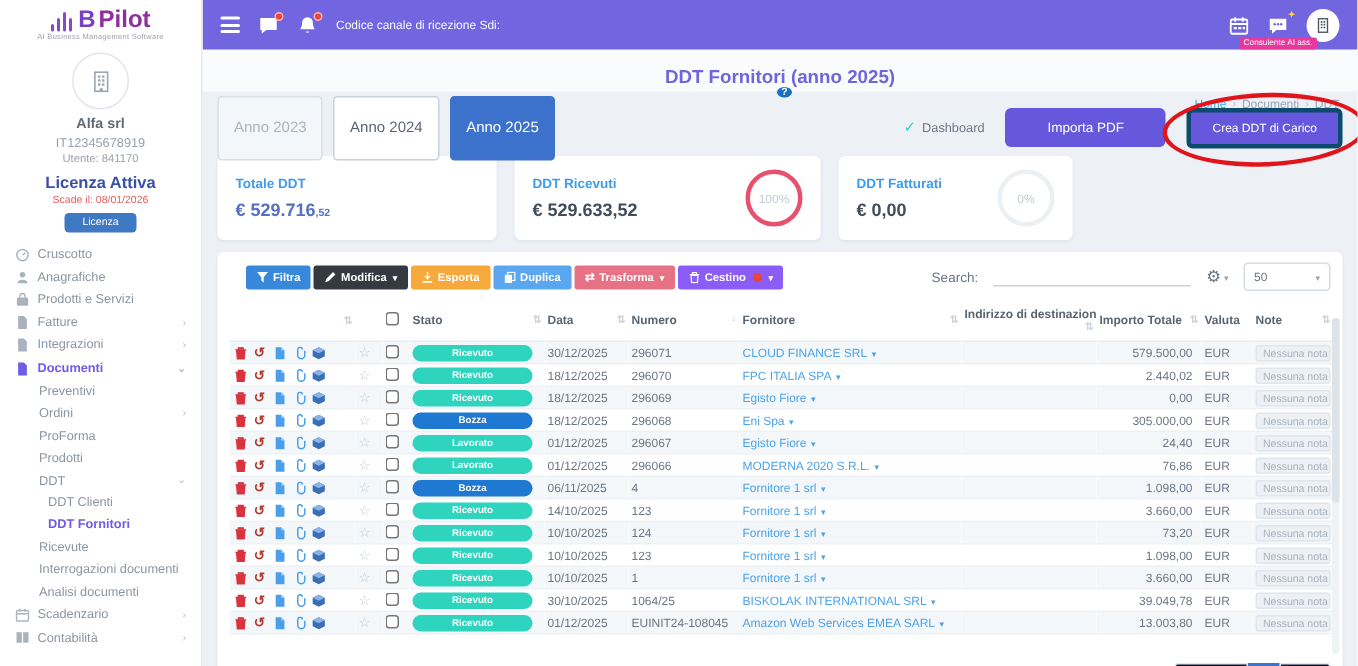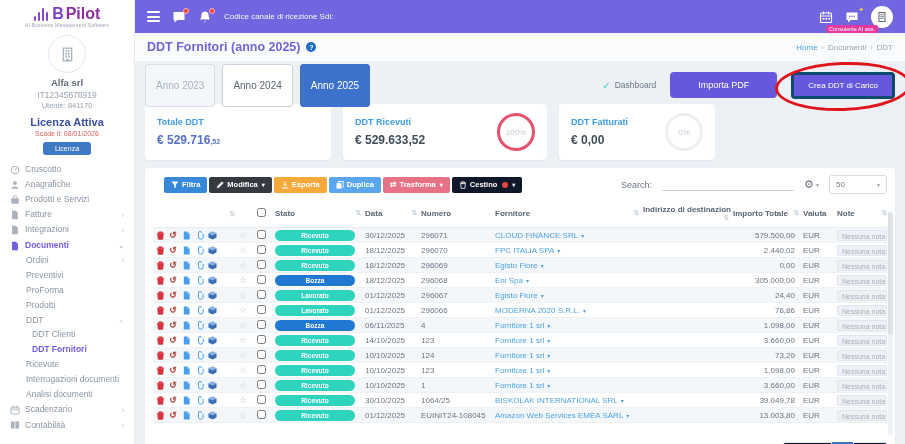--- a/index.html
+++ b/index.html
@@ -51,21 +51,21 @@
   .ai-spark { position:absolute; top:-4px; right:-5px; color:#ffd43b; font-size:7px; }
   .ai-badge { position:absolute; top:15px; left:50%; transform:translateX(-50%);
     background:#e5399e; color:#fff; font-size:5.5px; padding:1px 3px; border-radius:2px;
     white-space:nowrap; }
   .acct { width:22px; height:22px; background:#fff; border-radius:50%; display:flex;
     align-items:center; justify-content:center; color:#4a5360; cursor:pointer; }
   .acct svg { width:12px; height:12px; }
 
   
   .title-row { position:absolute; left:135px; top:33px; right:0; height:29px; background:#fafbfd;
-    display:flex; align-items:center; padding:11px 12px; border-bottom:1px solid #eef1f5; }
+    display:flex; align-items:center; padding:11px 12px; border-bottom:1px solid #eef1f5;flex-direction:column; }
   .pg-title { font-size:12.5px; font-weight:bold; color:#7166d9; }
   .help-circ { width:10px; height:10px; background:#1a6fc4; color:#fff; border-radius:50%;
     font-size:7px; font-weight:bold; display:flex; align-items:center; justify-content:center;
     margin-left:6px; cursor:pointer; }
   .crumbs { margin-left:auto; font-size:8px; display:flex; gap:4px; align-items:center; }
   .crumb { color:#9aa5b1; cursor:pointer; }
   .crumb.first { color:#4da3e8; }
   .csep { color:#b0bac4; font-size:7px; }
 
   
@@ -230,25 +230,25 @@
         <div class="mi active">
           <span class="mic">
             <svg viewBox="0 0 12 12">
               <path d="M2.5 0.8h4.6l2.4 2.4v8H2.5z" fill="currentColor"></path>
             </svg>
           </span>
           <span class="mlabel">Documenti</span>
           <span class="chev">⌄</span>
         </div>
         <div class="mi lvl1">
+          <span class="mlabel">Preventivi</span>
+        </div>
+        <div class="mi lvl1">
           <span class="mlabel">Ordini</span>
           <span class="chev">›</span>
-        </div>
-        <div class="mi lvl1">
-          <span class="mlabel">Preventivi</span>
         </div>
         <div class="mi lvl1">
           <span class="mlabel">ProForma</span>
         </div>
         <div class="mi lvl1">
           <span class="mlabel">Prodotti</span>
         </div>
         <div class="mi lvl1">
           <span class="mlabel">DDT</span>
           <span class="chev">⌄</span>
@@ -429,21 +429,21 @@
               </span>
               <span>Duplica</span>
             </button>
             <button class="tbtn" style="background: rgb(232, 114, 133);">
               <span class="bicon">
                 <span style="font-size:8px;line-height:8px">⇄</span>
               </span>
               <span>Trasforma</span>
               <span class="caret">▾</span>
             </button>
-            <button class="tbtn" style="background: #0f172a;">
+            <button class="tbtn" style="background: #8b5cf6;">
               <span class="bicon">
                 <svg viewBox="0 0 10 10" width="8" height="8">
                   <path d="M1 2.5h8M3.3 2.3V1h3.4v1.3M2.1 3.3h5.8l-.5 5.9H2.6z" stroke="#fff" fill="none" stroke-width="1"></path>
                 </svg>
               </span>
               <span>Cestino</span>
               <span class="bdot"></span>
               <span class="caret">▾</span>
             </button>
           </span>

